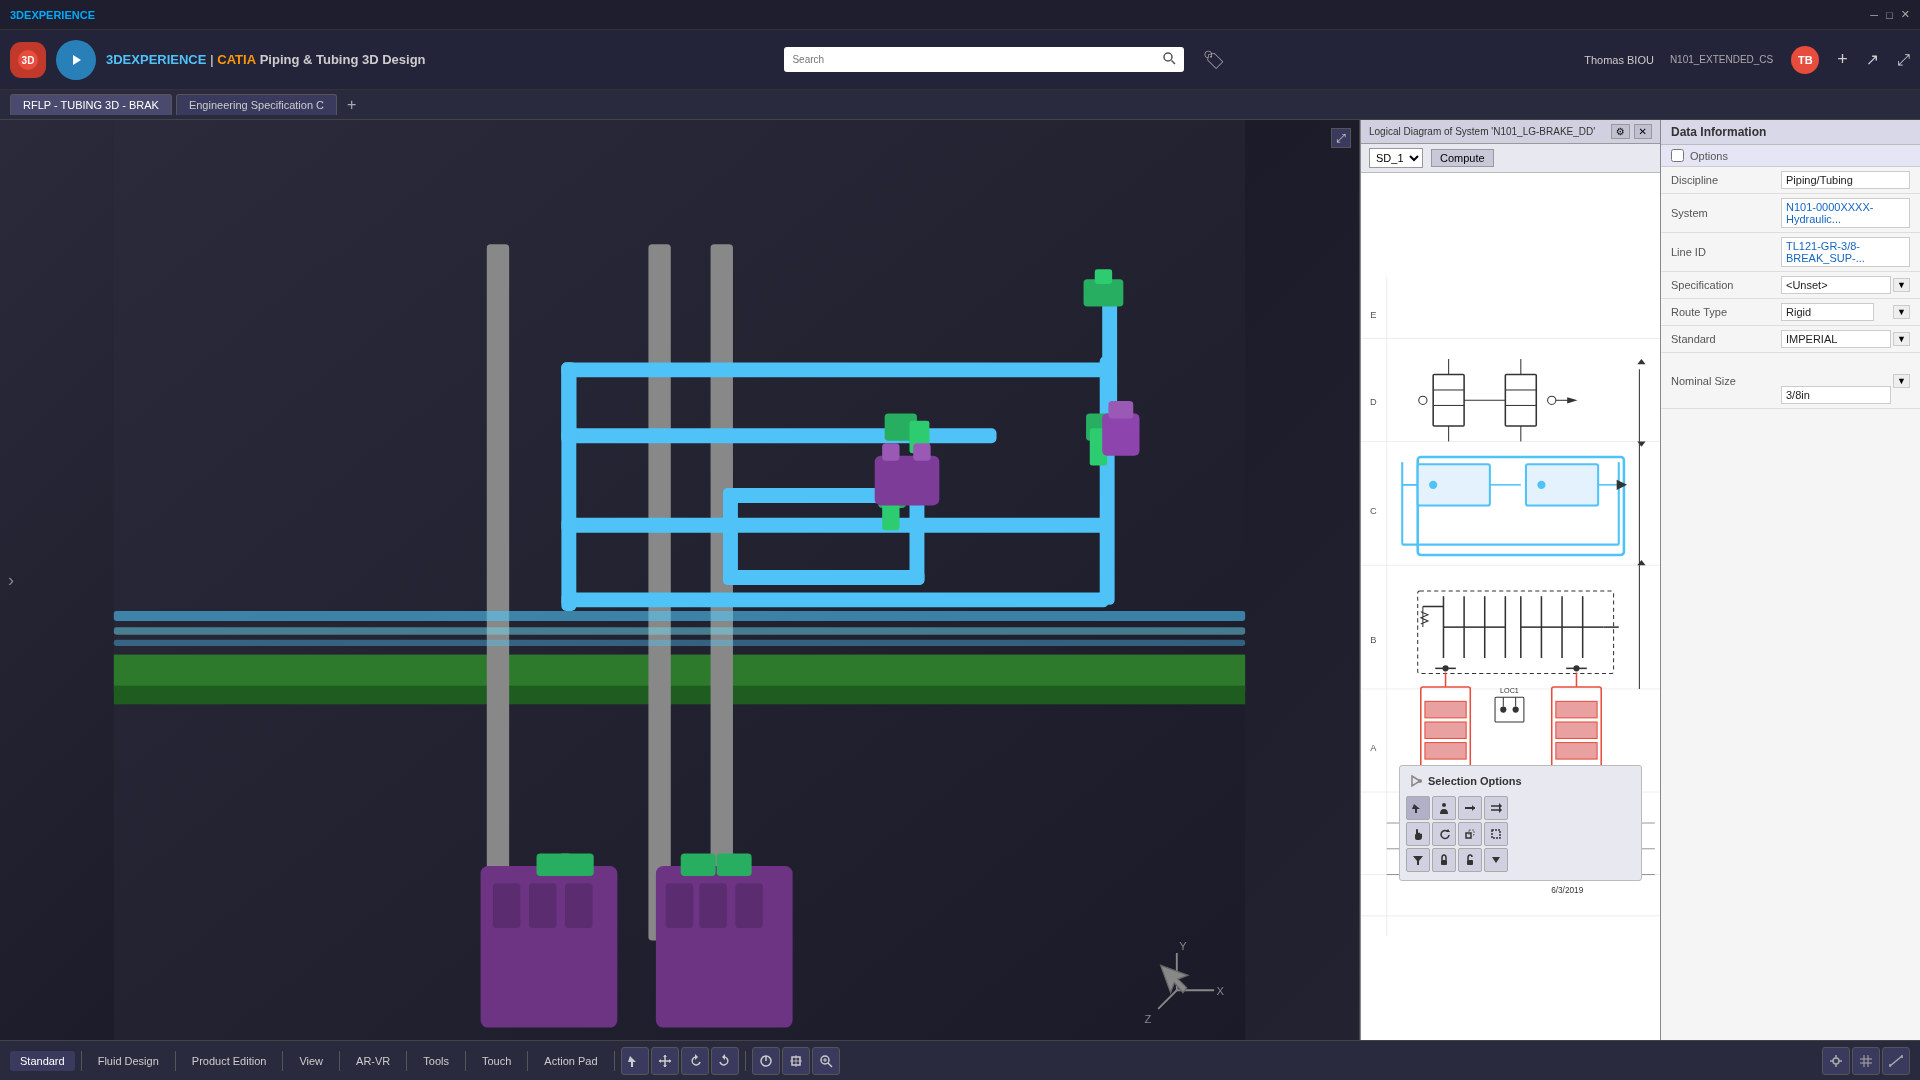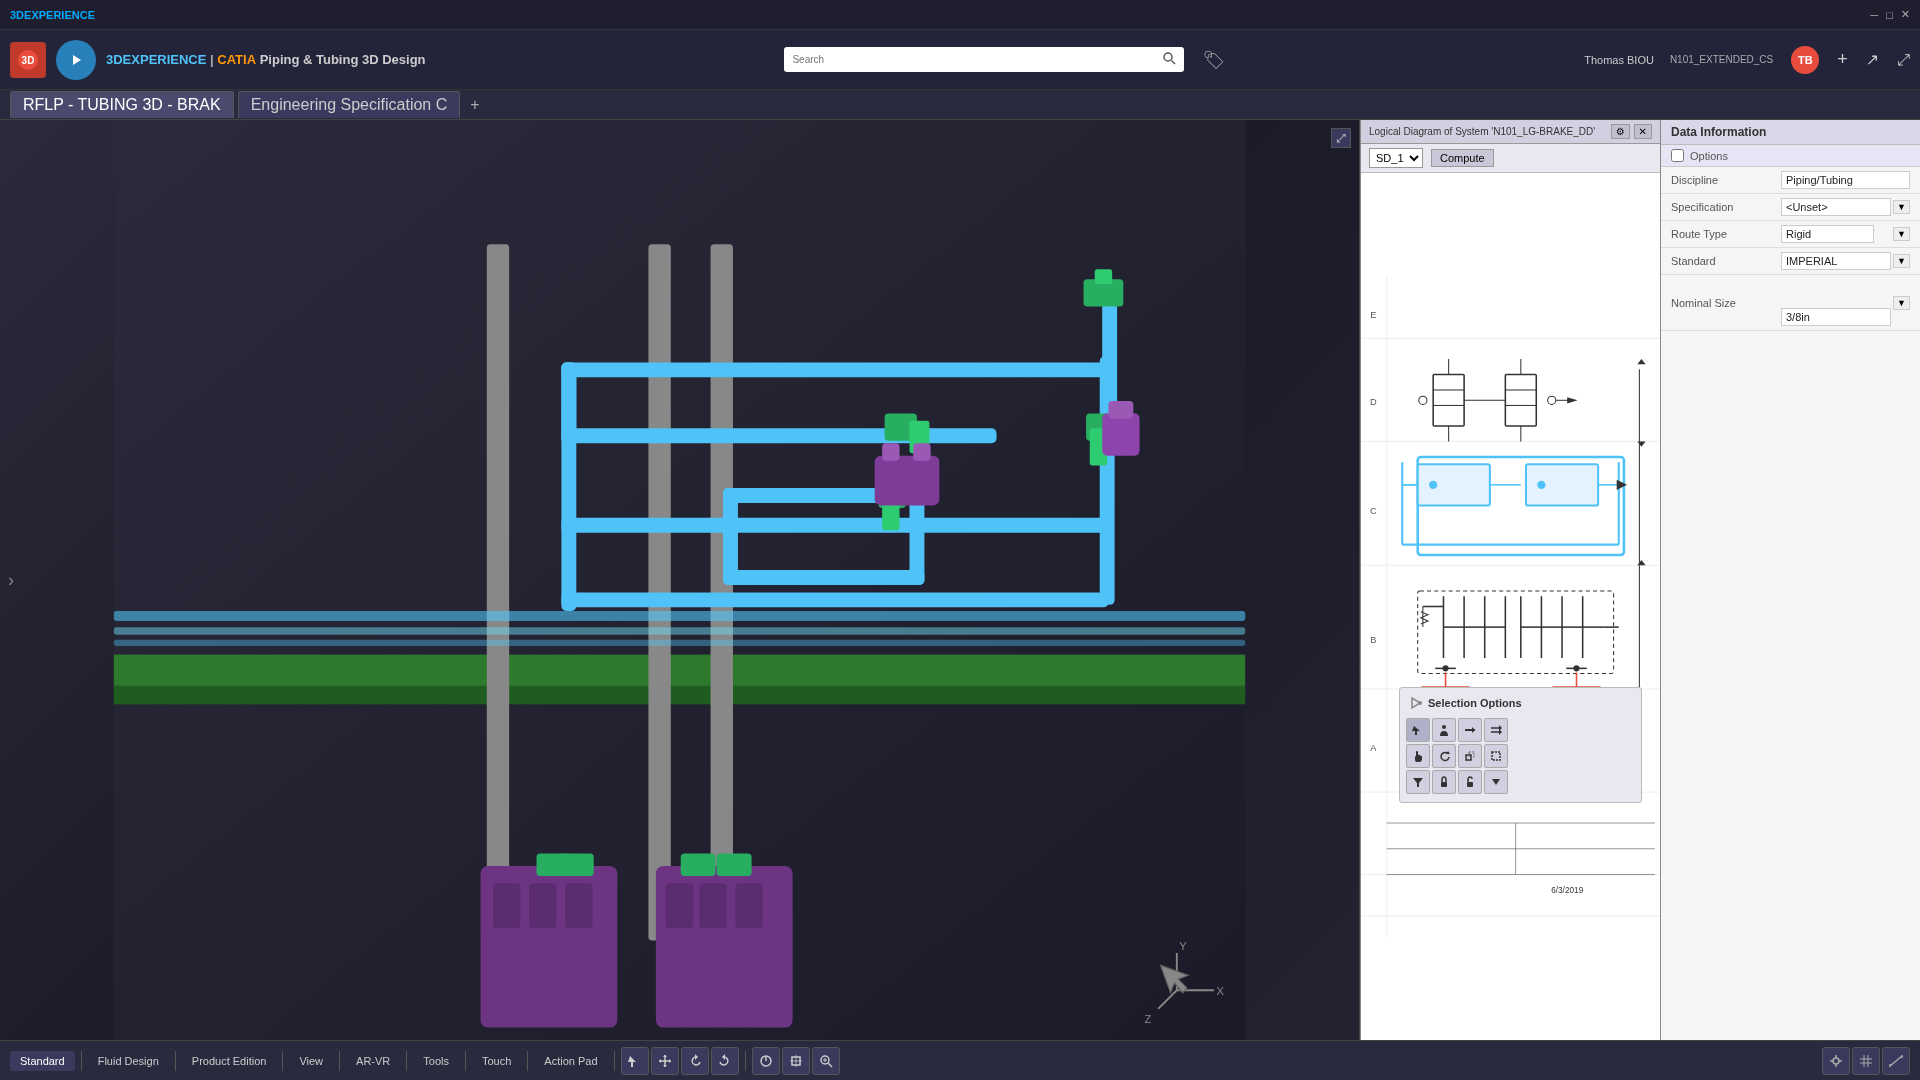--- a/index.html
+++ b/index.html
@@ -10,37 +10,37 @@
       width: 100%; height: 30px; background: #1e1e2e; display: flex; align-items: center;
       padding: 0 10px; color: #ccc; font-size: 11px; border-bottom: 1px solid #333;
     }
     #topbar-logo { color: #00aaff; font-weight: bold; margin-right: 8px; }
 
     
     #header {
       width: 100%; height: 60px; background: #23233a; display: flex; align-items: center;
       padding: 0 10px; gap: 10px; border-bottom: 1px solid #333;
     }
-    #app-icon { width: 36px; height: 36px; background: #c0392b; border-radius: 4px; display: flex; align-items: center; justify-content: center; color: white; font-weight: bold; font-size: 14px; }
+    #app-icon { width: 36px; height: 36px; background: #c0392b; border-radius: 11px; display: flex; align-items: center; justify-content: center; color: white; font-weight: bold; font-size: 14px; }
     #play-btn { width: 40px; height: 40px; background: #2980b9; border-radius: 50%; display: flex; align-items: center; justify-content: center; cursor: pointer; }
     #app-title { color: #eee; font-size: 13px; flex: 0 0 auto; }
     #app-title span { color: #4fc3f7; font-weight: bold; }
     #search-bar { margin-left: auto; display: flex; align-items: center; background: #fff; border-radius: 3px; padding: 4px 8px; width: 400px; }
     #search-bar input { border: none; outline: none; width: 100%; font-size: 13px; color: #333; }
     #search-icon-btn { background: none; border: none; cursor: pointer; color: #555; }
     #tag-icon { color: #aaa; margin-left: 8px; font-size: 18px; cursor: pointer; }
     #user-area { margin-left: 20px; display: flex; align-items: center; gap: 8px; color: #ccc; font-size: 11px; }
     #user-avatar { width: 28px; height: 28px; background: #e74c3c; border-radius: 50%; display: flex; align-items: center; justify-content: center; color: white; font-size: 11px; font-weight: bold; }
 
     
     #tabbar {
       width: 100%; height: 30px; background: #2a2a3e; display: flex; align-items: center;
       padding: 0 10px; gap: 4px; border-bottom: 1px solid #444;
     }
-    .tab { padding: 4px 12px; background: #3a3a5e; color: #ccc; font-size: 16px; border-radius: 3px 3px 0 0; cursor: pointer; border: 1px solid #555; border-bottom: none; }
+    .tab { padding: 4px 12px; background: #3a3a5e; color: #ccc; font-size: 11px; border-radius: 3px 3px 0 0; cursor: pointer; border: 1px solid #555; border-bottom: none; }
     .tab.active { background: #4a4a6e; color: #fff; }
     .tab-add { color: #aaa; cursor: pointer; font-size: 16px; padding: 0 6px; }
 
     
     #main { display: flex; width: 100%; height: calc(1080px - 30px - 60px - 30px - 40px); }
 
     
     #viewport {
       flex: 1; position: relative; background: linear-gradient(135deg, #2a2a3a 0%, #1a1a28 50%, #222230 100%);
       overflow: hidden; border-right: 1px solid #444;
@@ -401,20 +401,28 @@
     <div id="context-row">
       <input type="checkbox" style="">
       <span id="context-label">Options</span>
     </div>
 
     <div class="data-field">
       <span class="field-label">Discipline</span>
       <span class="field-value">Piping/Tubing</span>
     </div>
     <div class="data-field">
+      <span class="field-label">System</span>
+      <span class="field-value field-value-blue">N101-0000XXXX-Hydraulic...</span>
+    </div>
+    <div class="data-field">
+      <span class="field-label">Line ID</span>
+      <span class="field-value field-value-blue">TL121-GR-3/8-BREAK_SUP-...</span>
+    </div>
+    <div class="data-field">
       <span class="field-label">Specification</span>
       <div style="flex:1; display:flex; align-items:center; gap:2px;">
         <span class="field-value" style="flex:1;">&lt;Unset&gt;</span>
         <button style="border:1px solid #ccc; background:#eee; padding:1px 3px; cursor:pointer; font-size:9px;">▼</button>
       </div>
     </div>
     <div class="data-field">
       <span class="field-label">Route Type</span>
       <div style="flex:1; display:flex; align-items:center; gap:19px;">
         <span class="field-value" style="flex:1;">Rigid</span>

